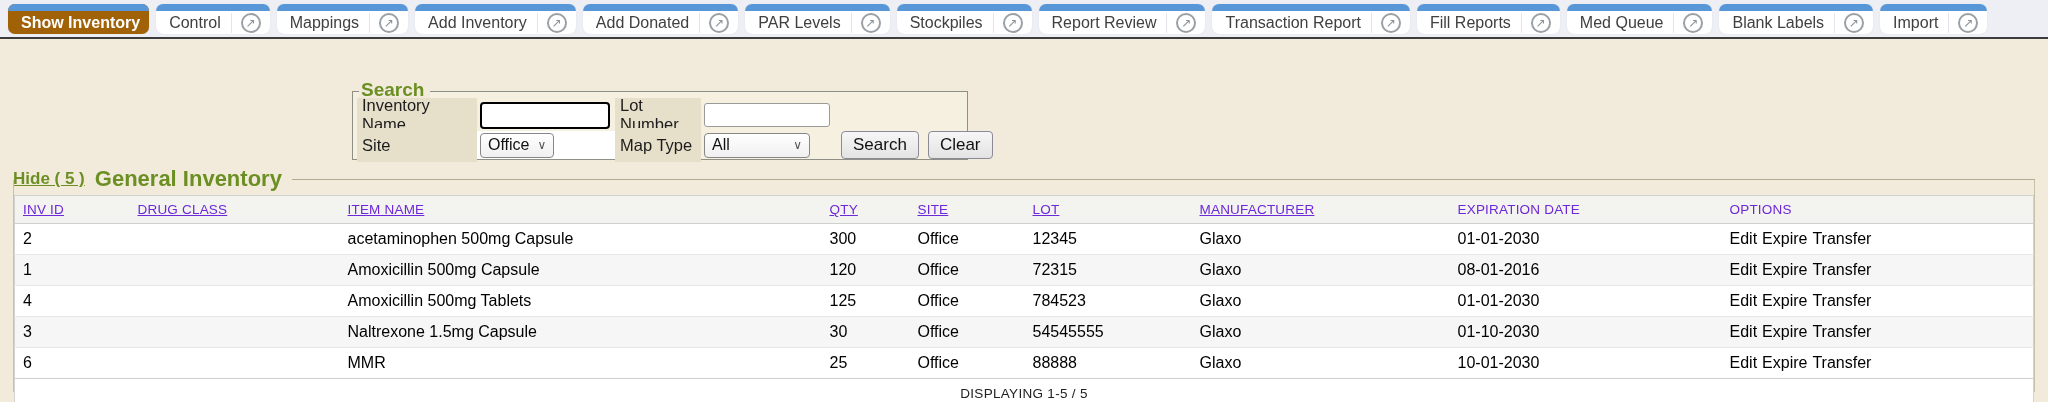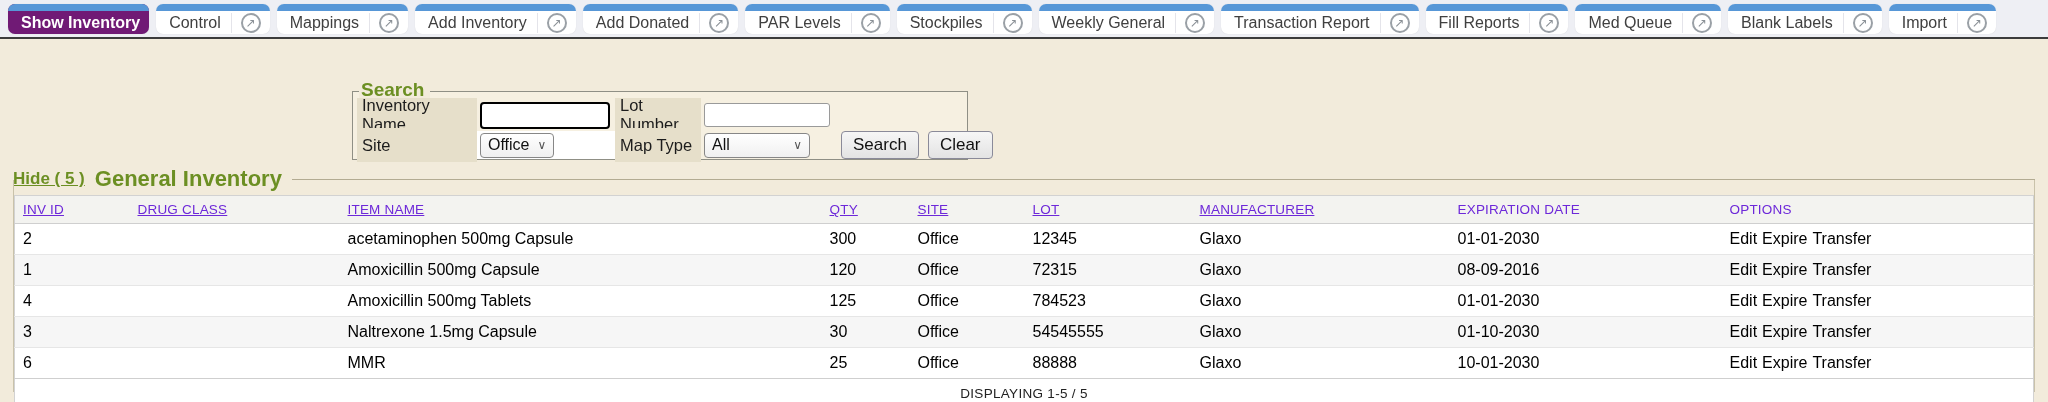--- a/index.html
+++ b/index.html
@@ -23,21 +23,21 @@
   .tab-label { font-size:16px; color:#404040; white-space:nowrap; }
   .tab-icon {
     margin-left:10px; padding-left:9px; border-left:1px solid #e4e4ea;
     display:flex; align-items:center;
   }
   .icon-circle {
     width:20px; height:20px; border:2px solid #9aa0a6; border-radius:50%;
     display:flex; align-items:center; justify-content:center;
     font-size:12px; color:#8a9096; line-height:1;
   }
-  .tab.active { background:#701a75;text-align:center; }
+  .tab.active { background:#a16207;text-align:center; }
   .tab.active::before { background:#5797d7; }
   .tab.active .tab-label { color:#fff; font-weight:bold; }
 
   
   .search-fieldset {
     position:absolute; left:352px; top:91px; width:616px; height:69px;
     border:1px solid #8f8f85; background:#f6f0e1;
   }
   .search-legend {
     position:absolute; top:-13px; left:6px; padding:0 6px 0 2px;
@@ -159,21 +159,21 @@
     <div class="tab">
       <div class="tab-body">
         <span class="tab-label">Stockpiles</span>
         <span class="tab-icon">
             <span class="icon-circle">↗</span>
           </span>
       </div>
     </div>
     <div class="tab">
       <div class="tab-body">
-        <span class="tab-label">Weekly General</span>
+        <span class="tab-label">Report Review</span>
         <span class="tab-icon">
             <span class="icon-circle">↗</span>
           </span>
       </div>
     </div>
     <div class="tab">
       <div class="tab-body">
         <span class="tab-label">Transaction Report</span>
         <span class="tab-icon">
             <span class="icon-circle">↗</span>
@@ -294,21 +294,21 @@
           <td><span class="opt-link">Edit</span><span class="opt-link">Expire</span><span class="opt-link">Transfer</span></td>
         </tr>
         <tr>
           <td>1</td>
           <td></td>
           <td>Amoxicillin 500mg Capsule</td>
           <td>120</td>
           <td>Office</td>
           <td>72315</td>
           <td>Glaxo</td>
-          <td>08-09-2016</td>
+          <td>08-01-2016</td>
           <td><span class="opt-link">Edit</span><span class="opt-link">Expire</span><span class="opt-link">Transfer</span></td>
         </tr>
         <tr>
           <td>4</td>
           <td></td>
           <td>Amoxicillin 500mg Tablets</td>
           <td>125</td>
           <td>Office</td>
           <td>784523</td>
           <td>Glaxo</td>

